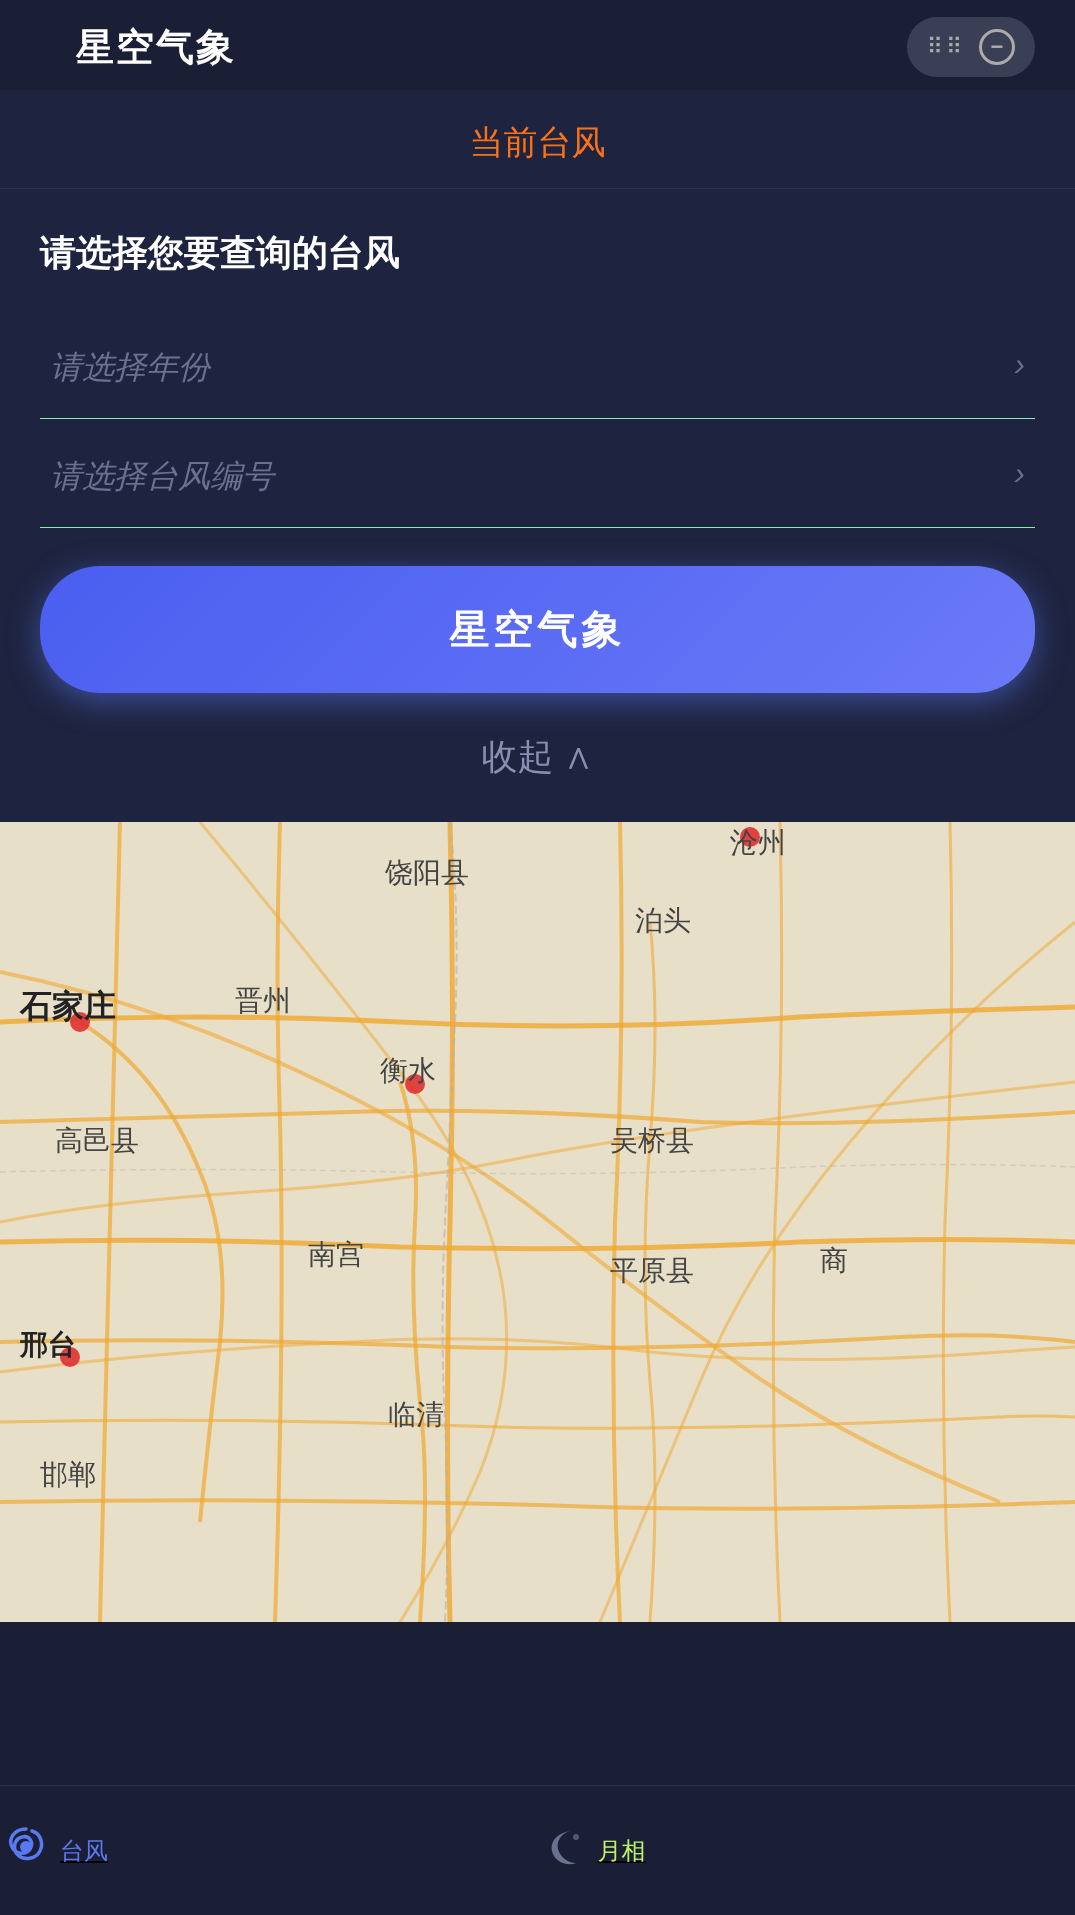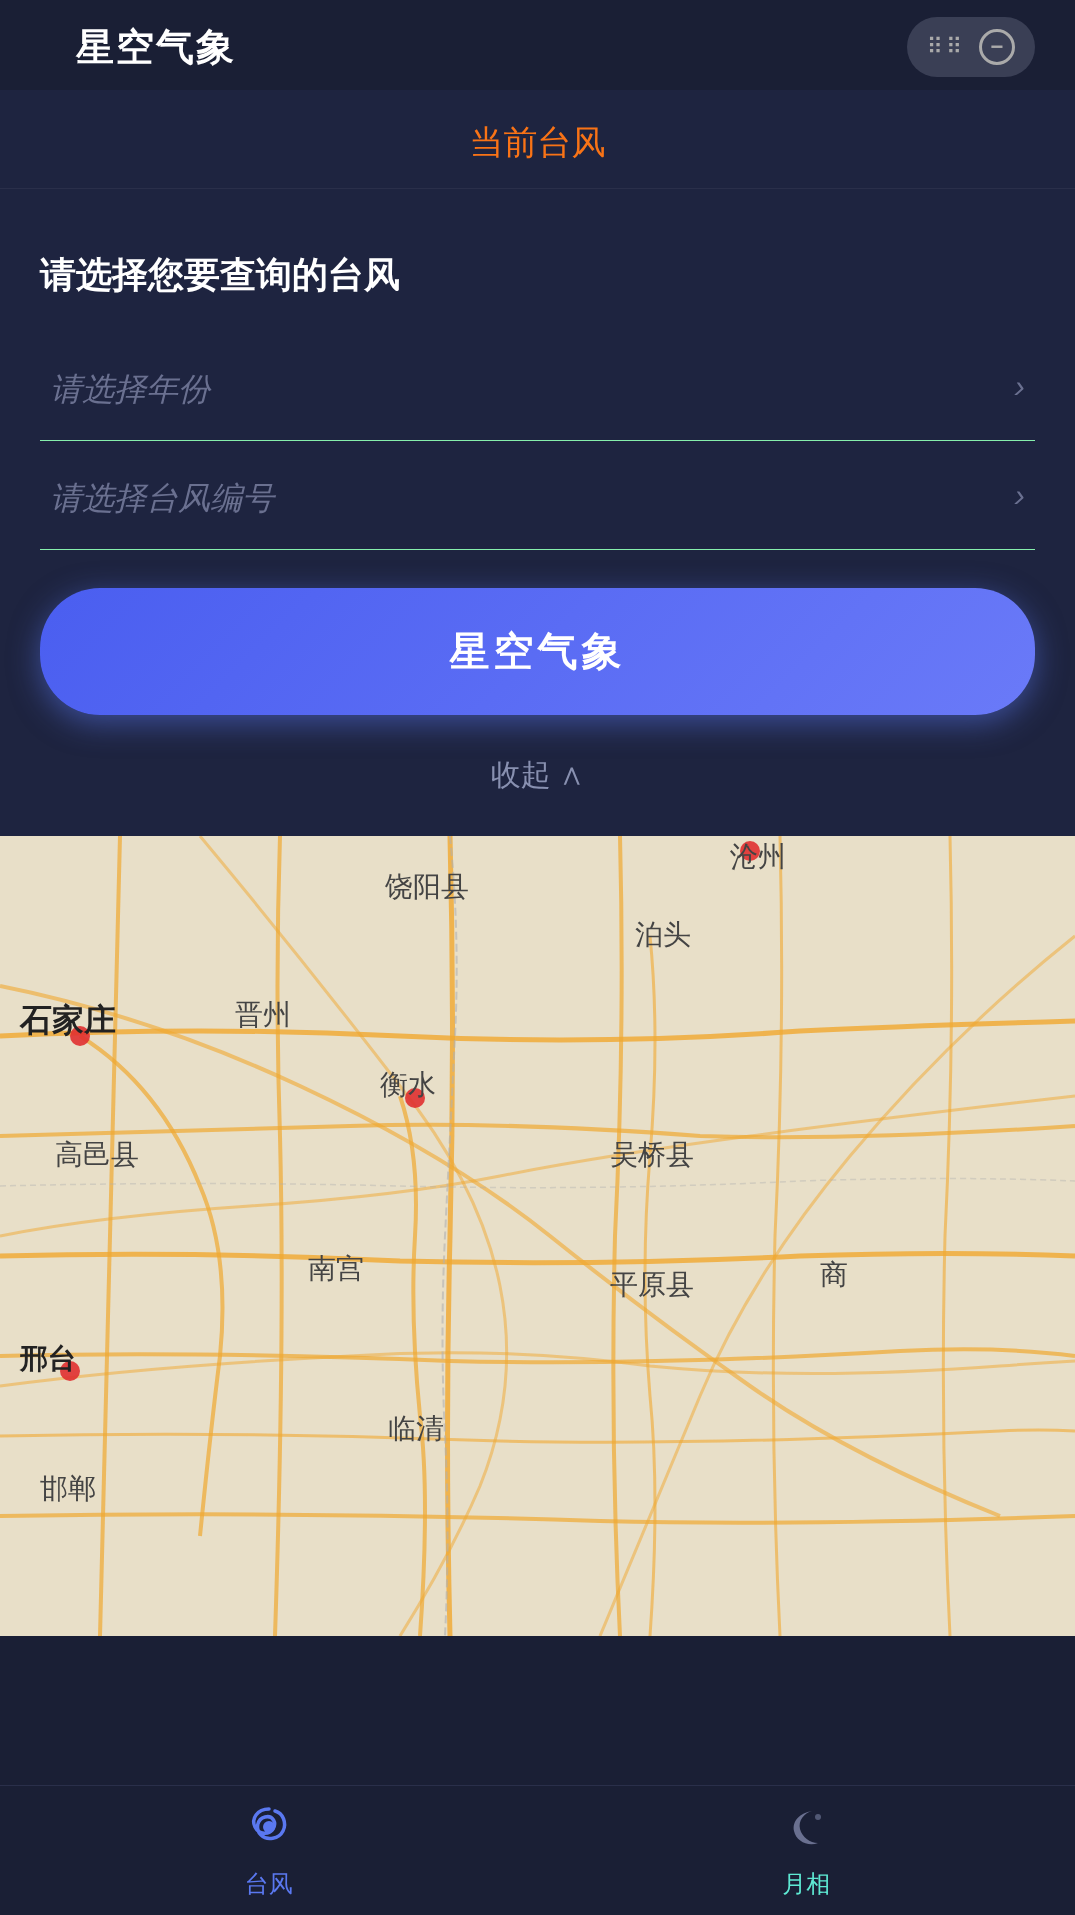--- a/index.html
+++ b/index.html
@@ -86,21 +86,20 @@
     
     .panel {
       background: #1e2440;
       padding: 40px 40px 30px;
     }
     .panel-title {
       color: #ffffff;
       font-size: 36px;
       font-weight: 600;
       margin-bottom: 40px;
-      margin-top: 22px;
     }
 
     
     .select-row {
       display: flex;
       justify-content: space-between;
       padding: 28px 10px;
       border-bottom: 1px solid #86efac;
       cursor: pointer;
       margin-bottom: 8px;
@@ -129,21 +128,21 @@
       margin-top: 30px;
       margin-bottom: 30px;
       letter-spacing: 4px;
       box-shadow: 0 8px 30px rgba(90, 120, 240, 0.5);
     }
 
     
     .collapse-row {
       text-align: center;
       color: #8890b0;
-      font-size: 30px;
+      font-size: 36px;
       padding: 10px;
       cursor: pointer;
     }
 
     
     .map-area {
       width: 100%;
       height: 800px;
       background: #e8e0d0;
       position: relative;
@@ -164,33 +163,33 @@
       width: 1075px;
       height: 130px;
       background: #1a1f35;
       display: flex;
       align-items: center;
       border-top: 1px solid #2a2f4a;
     }
     .nav-item {
       flex: 1;
       display: flex;
-      flex-direction: column;
       align-items: center;
       justify-content: flex-start;
       gap: 8px;
       cursor: pointer;
+      text-decoration: underline;
     }
     .nav-icon {
       font-size: 44px;
       line-height: 1;
     }
     .nav-label {
       font-size: 24px;
-      color: #5eead4;
+      color: #bef264;
     }
     .nav-item.active .nav-label {
       color: #5a78f0;
     }
     .nav-item.active .nav-icon {
       color: #5a78f0;
     }
   </style>
 </head>
 <body>

